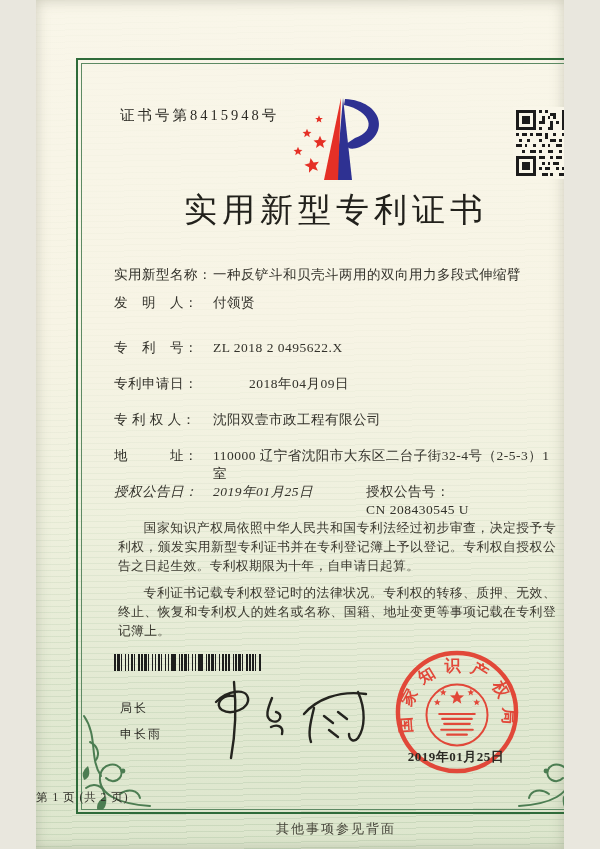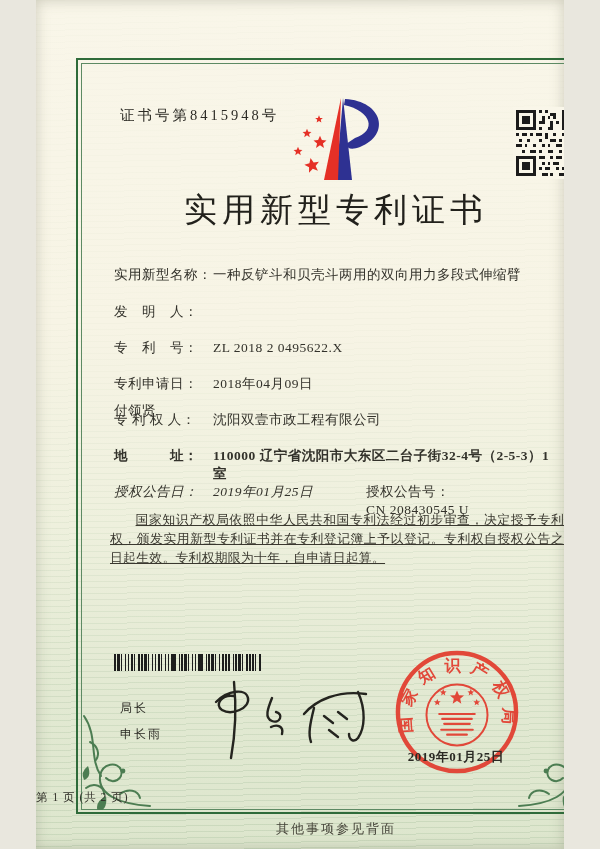--- a/index.html
+++ b/index.html
@@ -25,21 +25,21 @@
   .title{ left:0; top:188px; width:600px; text-align:center; font-size:33px; font-weight:normal;
           letter-spacing:5px; color:#22211c;}
   .fields{ left:78px; top:262px; width:452px; font-size:13.5px; line-height:18px; color:#33322b;}
   .frow{ position:absolute; left:0; display:flex; align-items:flex-start; width:452px;}
   .flabel{ flex:0 0 99px; white-space:nowrap; letter-spacing:.5px;}
   .fvalue{ letter-spacing:.5px;}
   .grant-cell1{ width:252px; display:flex;font-style:italic;}
   .grant-cell2{ display:flex;flex-direction:column;}
   .paras{ left:74px; top:511px; width:454px; font-size:12.8px; line-height:19px;
           color:#3a382f; letter-spacing:.3px; text-align:justify;}
-  .paras p{ margin:0; text-indent:2em;text-decoration:underline;}
+  .paras p{ margin:8px; text-indent:2em;}
   .barcode{ left:78px; top:654px; width:147px; height:17px;
     background:repeating-linear-gradient(90deg,#1d1d1d 0 1.5px,transparent 1.5px 3px,#1d1d1d 3px 5.5px,transparent 5.5px 6.5px,#1d1d1d 6.5px 7.5px,transparent 7.5px 10.5px,#1d1d1d 10.5px 12px,transparent 12px 13.5px);}
   .official{ left:84px; font-size:12px; letter-spacing:2px; color:#2a2923;}
   .seal-date{ left:360px; top:748px; width:120px; text-align:center; font-size:13px;
     color:#2b2a24; letter-spacing:.5px; font-weight:bold;}
   .page-no{ left:0; top:790px; width:600px; text-align:left; font-size:11.5px; color:#33322b; letter-spacing:1px;}
   .back-note{ left:0; top:820px; width:600px; text-align:center; font-size:13px; color:#46453a; letter-spacing:2px;}
   svg{display:block;}
 </style>
 </head>
@@ -81,55 +81,56 @@
     </svg>
   </div>
 
   <div class="abs title">实用新型专利证书</div>
 
   <div class="abs fields">
     <div class="frow" style="top:4px;">
       <span class="flabel">实用新型名称：</span>
       <span class="fvalue">一种反铲斗和贝壳斗两用的双向用力多段式伸缩臂</span>
     </div>
-    <div class="frow" style="top:41px;flex-direction:column;">
+    <div class="frow" style="top:32px;">
       <span class="flabel">发　明　人：</span>
       <span class="fvalue">付领贤</span>
     </div>
     <div class="frow" style="top:77px;">
       <span class="flabel">专　利　号：</span>
       <span class="fvalue">ZL 2018 2 0495622.X</span>
     </div>
-    <div class="frow" style="top:113px;">
+    <div class="frow" style="top:113px;gap:36px;">
       <span class="flabel">专利申请日：</span>
       <span class="fvalue">2018年04月09日</span>
     </div>
     <div class="frow" style="top:149px;">
       <span class="flabel">专 利 权 人：</span>
       <span class="fvalue">沈阳双壹市政工程有限公司</span>
     </div>
-    <div class="frow" style="top:185px;font-weight:bold;">
+    <div class="frow" style="top:185px;">
       <span class="flabel">地　　　址：</span>
       <span class="fvalue"><span>110000 辽宁省沈阳市大东区二台子街32-4号（2-5-3）1</span><br>
       <span>室</span></span>
     </div>
     <div class="frow" style="top:221px;">
       <span class="grant-cell1">
         <span class="flabel">授权公告日：</span>
         <span class="fvalue">2019年01月25日</span>
       </span>
       <span class="grant-cell2">
         <span class="flabel" style="flex-basis:auto;">授权公告号：</span>
         <span class="fvalue">CN 208430545 U</span>
       </span>
     </div>
   </div>
 
   <div class="abs paras">
     <p>国家知识产权局依照中华人民共和国专利法经过初步审查，决定授予专利权，颁发实用新型专利证书并在专利登记簿上予以登记。专利权自授权公告之日起生效。专利权期限为十年，自申请日起算。</p>
+    <p>专利证书记载专利权登记时的法律状况。专利权的转移、质押、无效、终止、恢复和专利权人的姓名或名称、国籍、地址变更等事项记载在专利登记簿上。</p>
   </div>
 
   <div class="abs barcode"></div>
 
   <div class="abs official" style="top:700px;">局长</div>
   <div class="abs official" style="top:726px;">申长雨</div>
 
   <div class="abs" style="left:162px;top:672px;">
     <svg width="200" height="92" viewBox="0 0 200 92">
       <g fill="none" stroke="#24241f" stroke-width="2.4" stroke-linecap="round">

